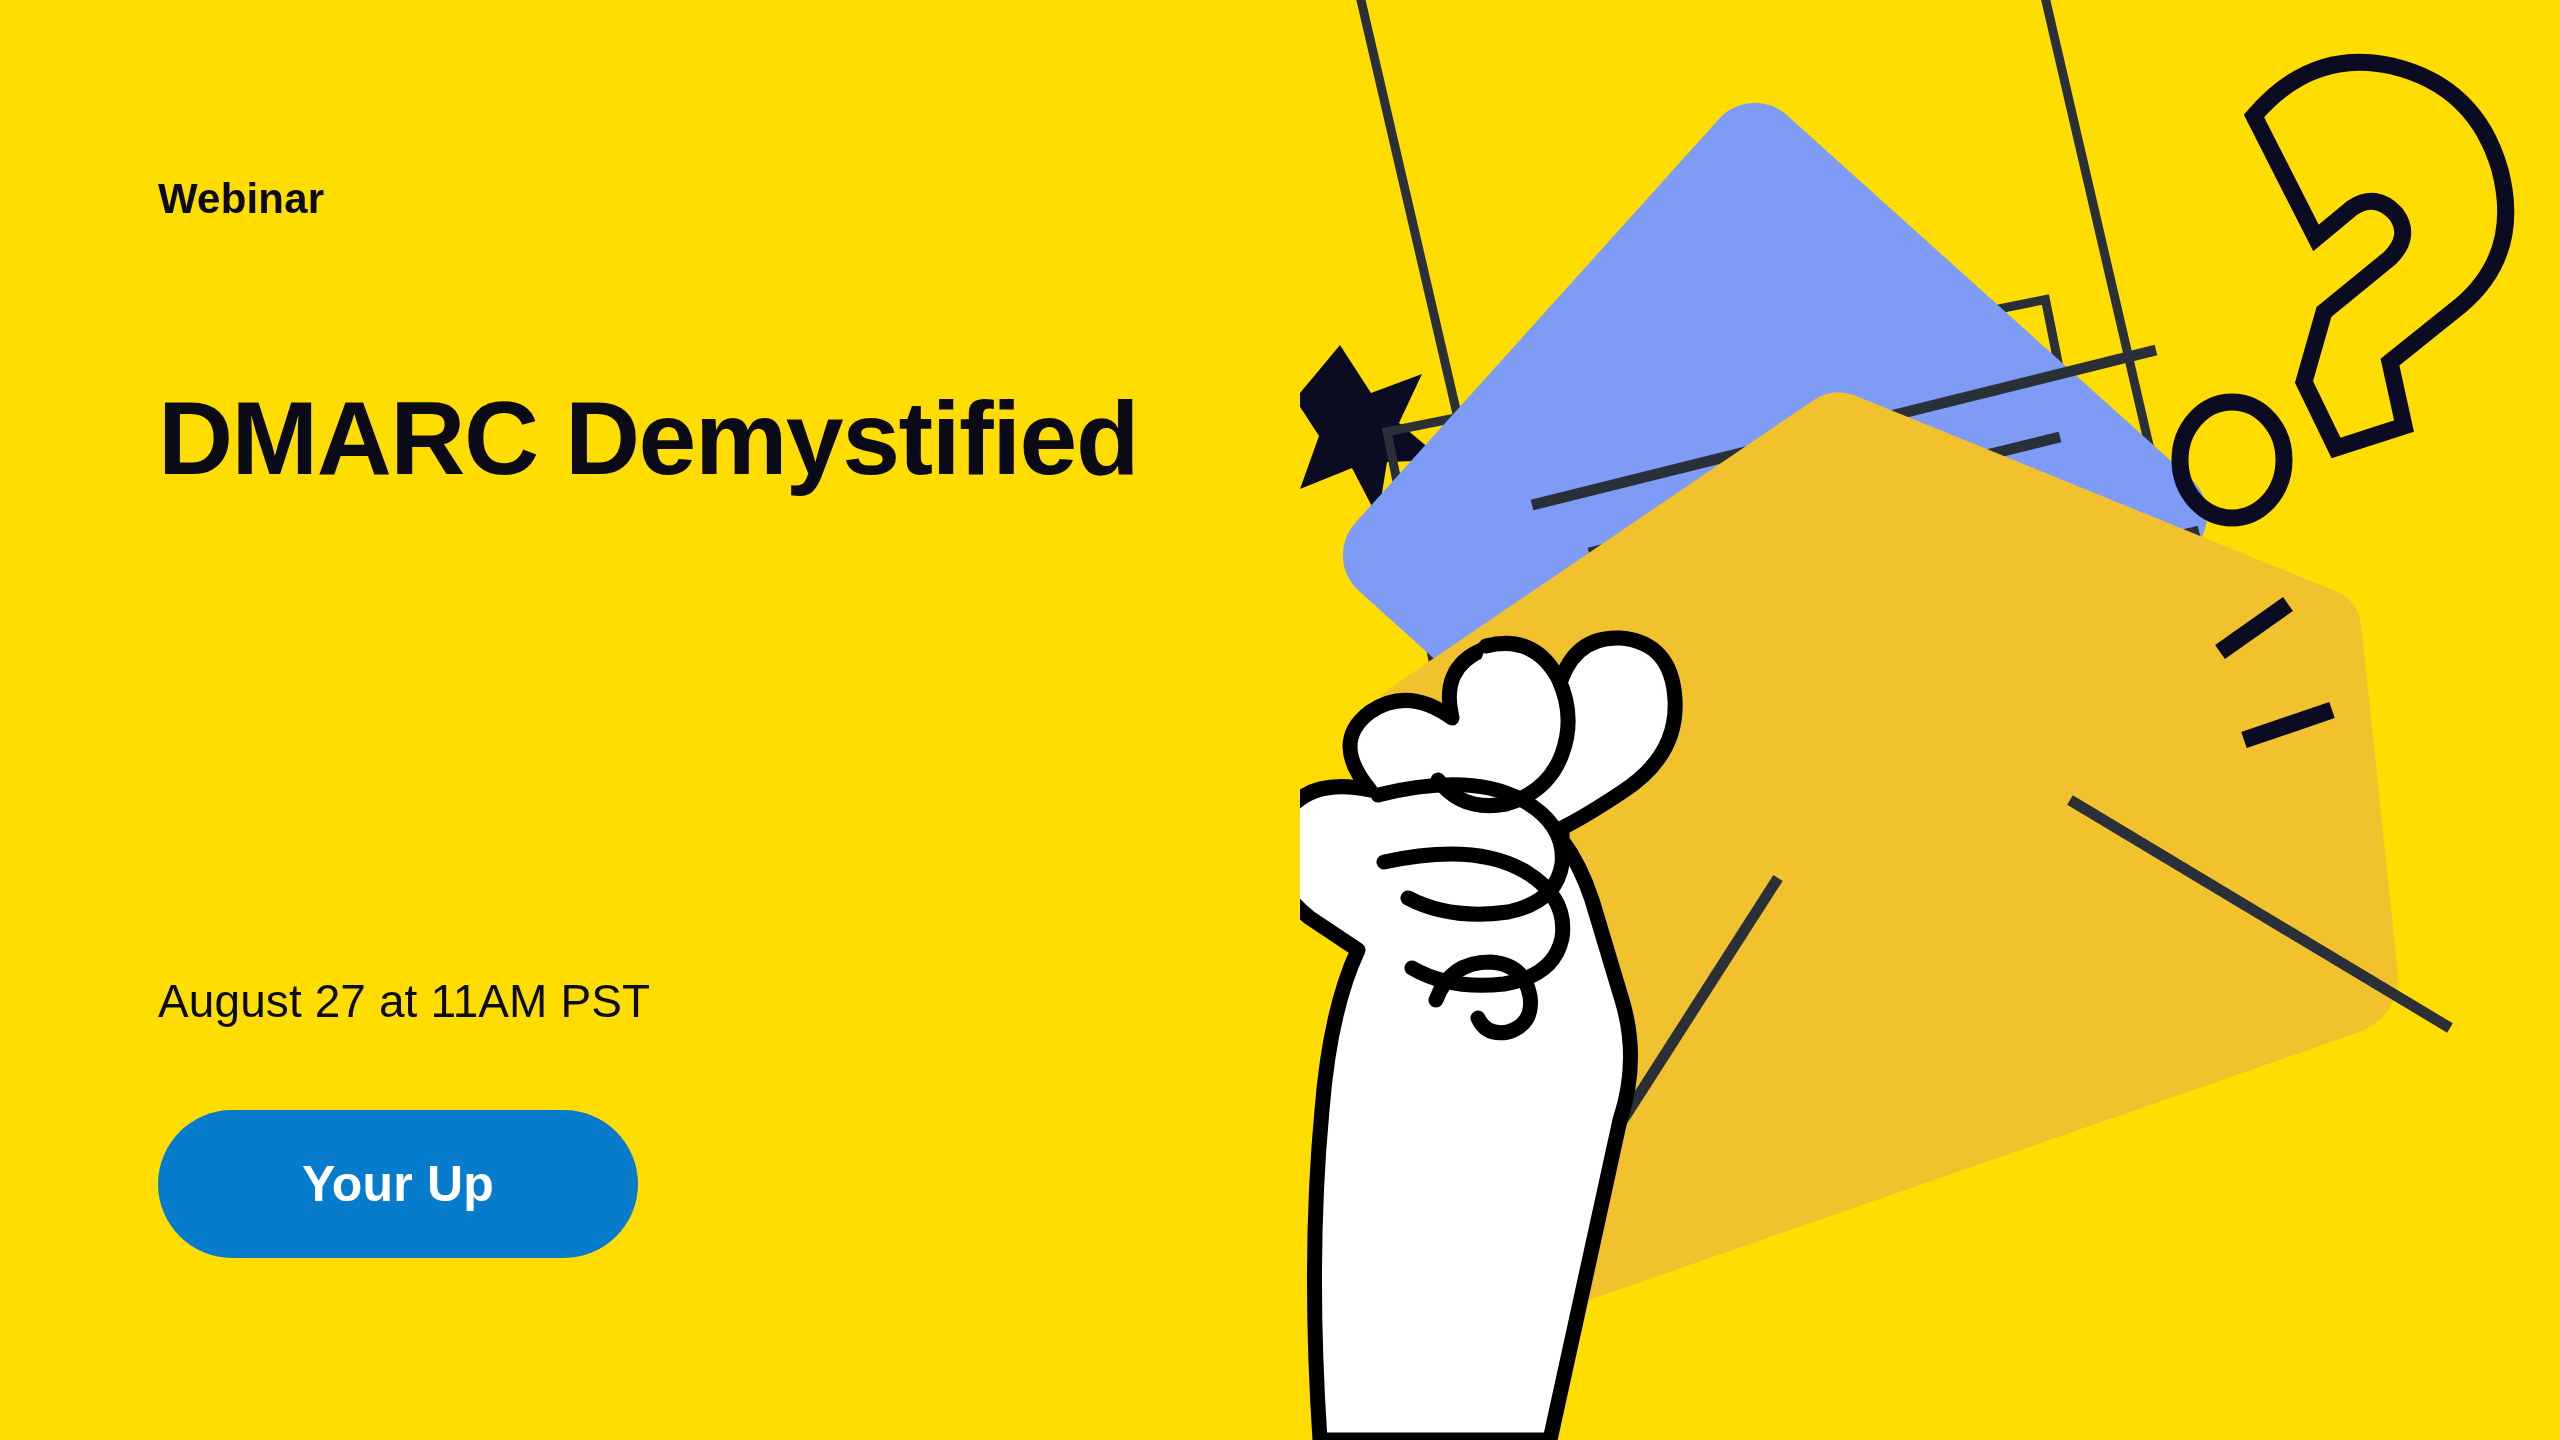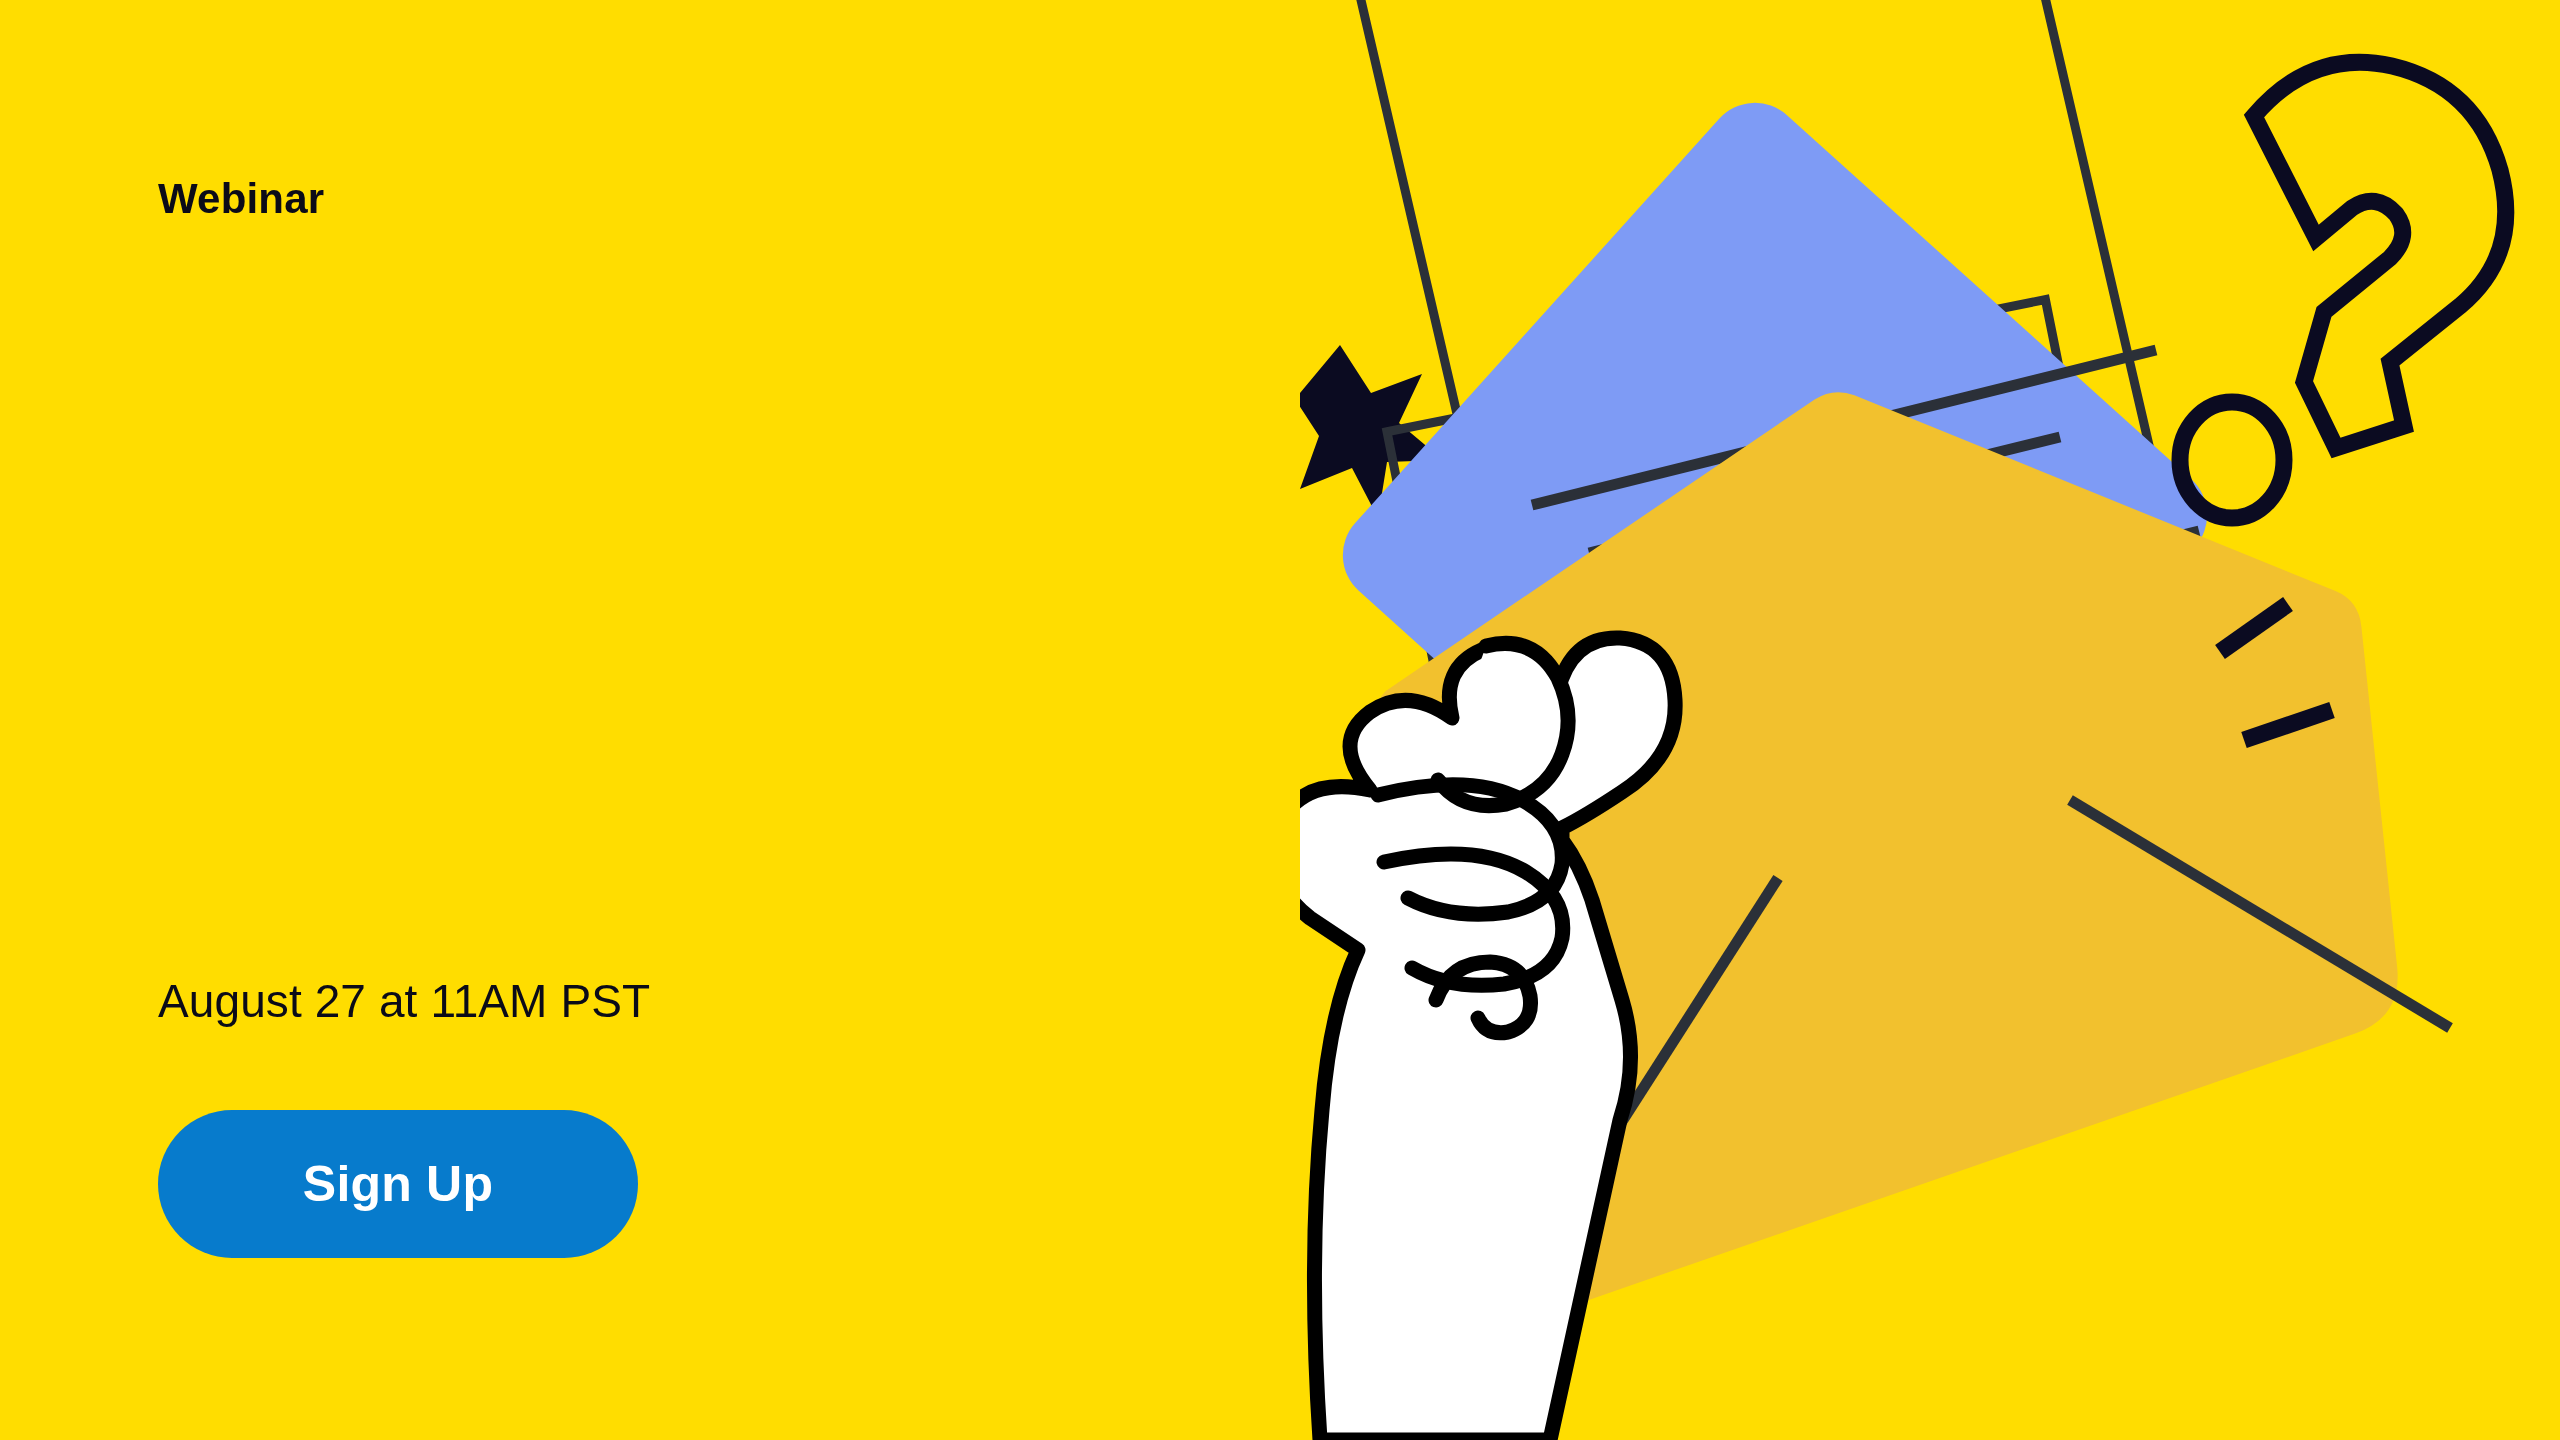--- a/index.html
+++ b/index.html
@@ -227,21 +227,22 @@
         <line x1="944" y1="740" x2="1032" y2="710"></line>
       </g>
 
     </svg>
   </div>
 
   <div id="text-col">
 
     <div class="eyebrow">Webinar</div>
 
+    <h1 class="headline">DMARC Demystified</h1>
 
 
     <div class="datetime">August 27 at 11AM PST</div>
 
-    <button class="cta" type="button">Sign Up</button>
+    <button class="cta" type="button">Your Up</button>
 
   </div>
 
 </div>
 
 </body></html>

